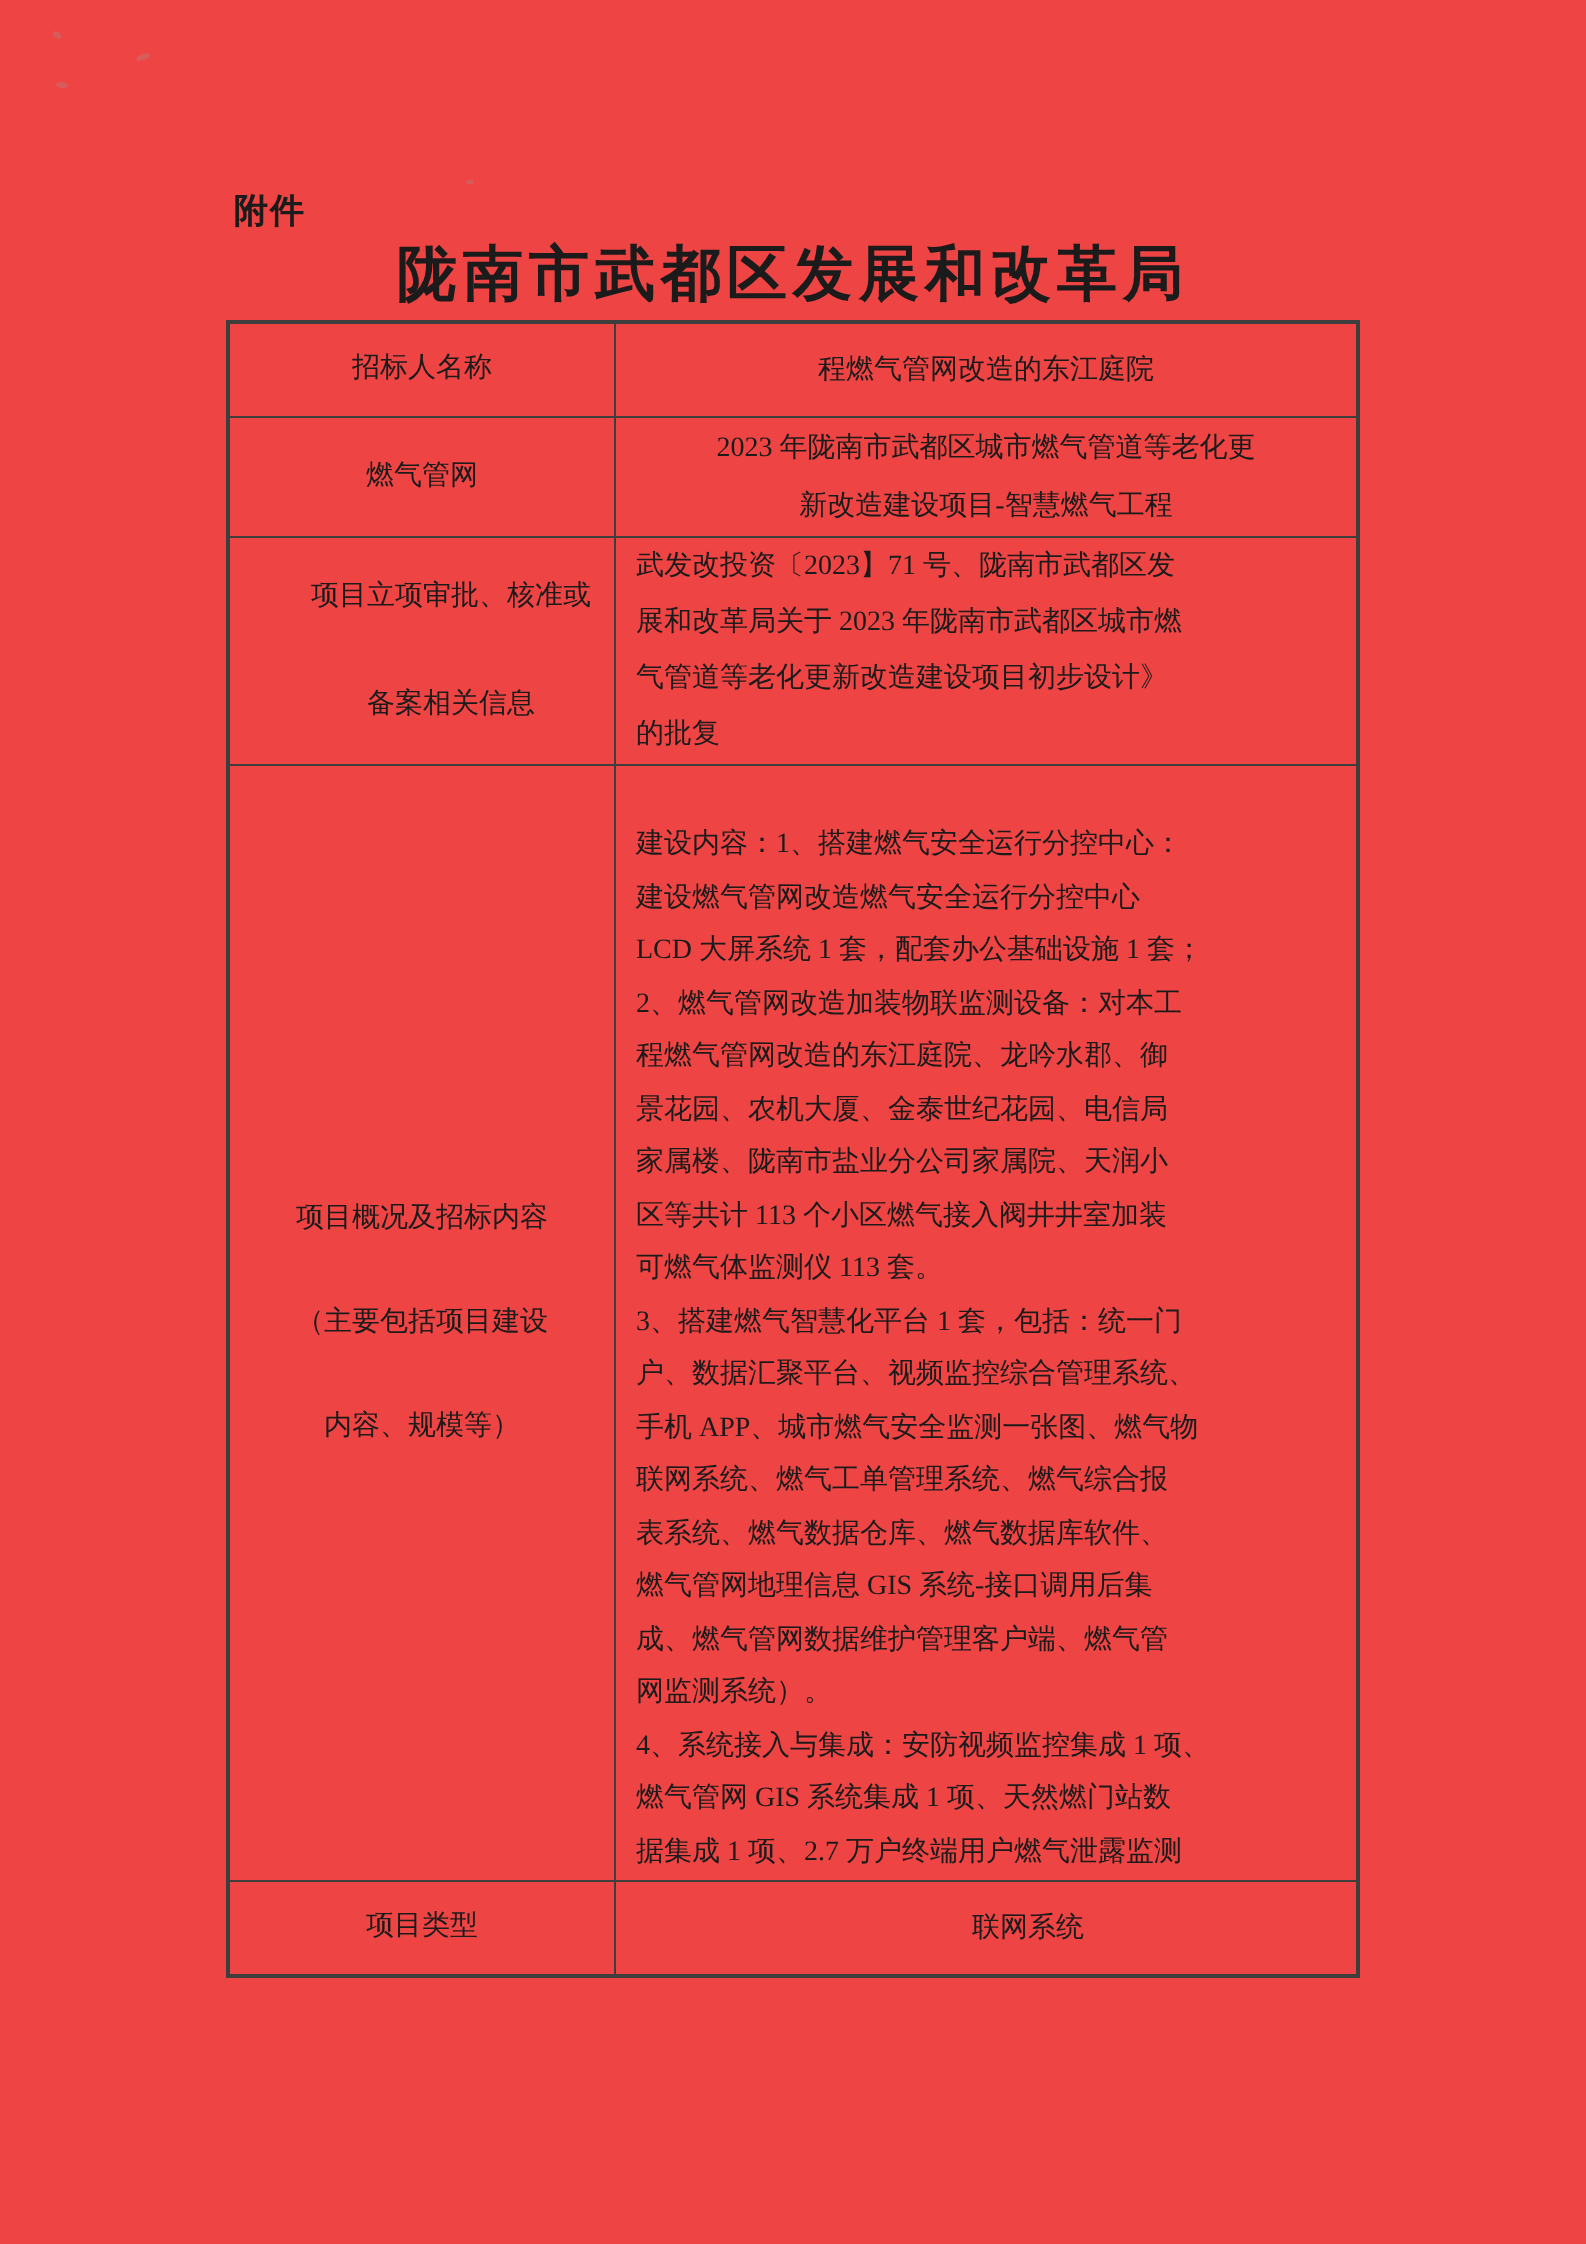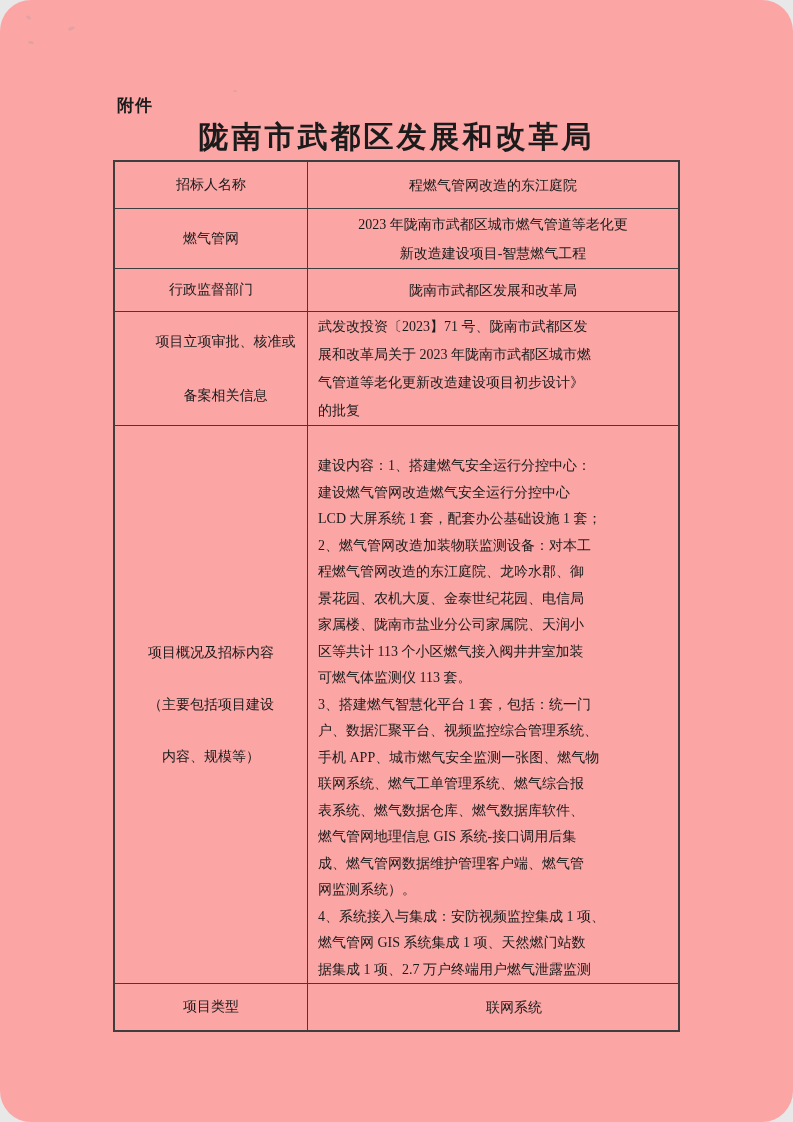--- a/index.html
+++ b/index.html
@@ -1,24 +1,23 @@
 <!DOCTYPE html>
 <html><head>
 <meta charset="utf-8">
 <style>
   html,body{margin:0;padding:0;background:#e8e8e8;}
   .page{
     position:relative;
     width:793px;height:1122px;
     margin:0 auto;
-    background:#fca5a5;
+    background:#ef4444;
     font-family:"Liberation Serif","DejaVu Serif",serif;
     color:#1b1b1b;
     overflow:hidden;
-    border-radius:31px;
   }
   
   .artifact{position:absolute;background:#9a9a9a;opacity:.28;border-radius:50%;}
   .a1{left:26px;top:16px;width:5px;height:3px;transform:rotate(35deg);}
   .a2{left:68px;top:27px;width:7px;height:3px;transform:rotate(-20deg);}
   .a3{left:28px;top:41px;width:6px;height:3px;transform:rotate(10deg);}
   .a4{left:233px;top:90px;width:4px;height:2px;}
 
   .attachment{
     position:absolute;left:117px;top:94px;
@@ -82,24 +81,20 @@
   <div class="table">
     <div class="row r1">
       <div class="cell label">招标人名称</div>
       <div class="cell value center">程燃气管网改造的东江庭院</div>
     </div>
     <div class="row r2">
       <div class="cell label">燃气管网</div>
       <div class="cell value center">2023 年陇南市武都区城市燃气管道等老化更
 新改造建设项目-智慧燃气工程</div>
     </div>
-    <div class="row r3">
-      <div class="cell label">行政监督部门</div>
-      <div class="cell value center">陇南市武都区发展和改革局</div>
-    </div>
     <div class="row r4">
       <div class="cell label">项目立项审批、核准或
 备案相关信息</div>
       <div class="cell value">武发改投资〔2023】71 号、陇南市武都区发
 展和改革局关于 2023 年陇南市武都区城市燃
 气管道等老化更新改造建设项目初步设计》
 的批复</div>
     </div>
     <div class="row r5">
       <div class="cell label">项目概况及招标内容

